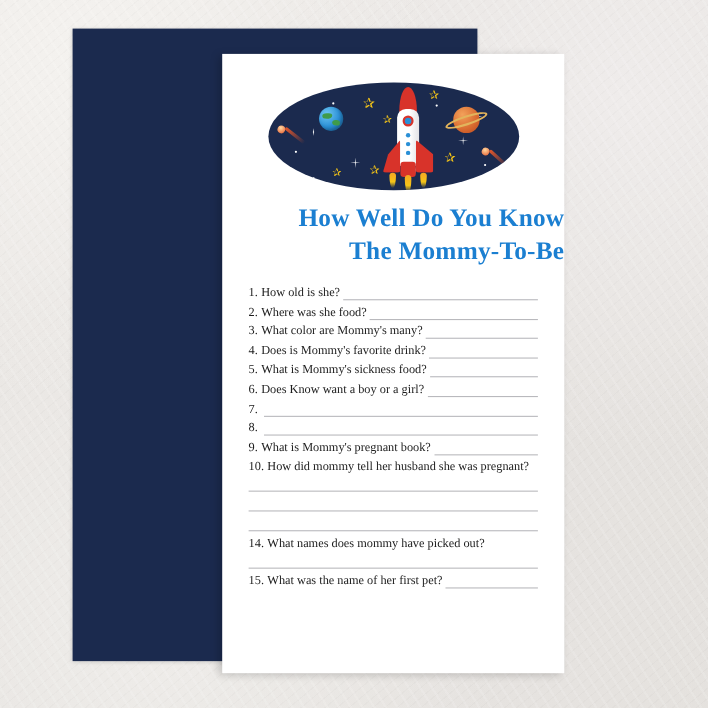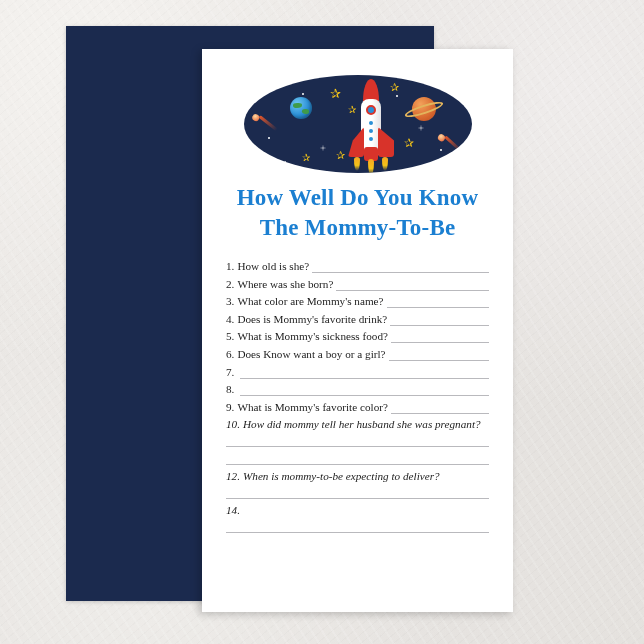--- a/index.html
+++ b/index.html
@@ -133,21 +133,21 @@
     background:#d8332a; border-radius:3px;
   }
   .flame {
     position:absolute; width:6px; height:14px;
     background:linear-gradient(180deg,#f5a623,#f5c518 60%,rgba(245,197,24,0));
     border-radius:50% 50% 50% 50% / 20% 20% 80% 80%;
   }
 
   
   .title {
-    text-align:center;
+    text-align:right;
     color:#1b7fd1;
     font-family:"Liberation Serif", serif;
     font-weight:bold;
     font-size:23px;
     line-height:30px;
     letter-spacing:.2px;
     margin-top:4px;
   }
   .title .l2 { display:block; }
 
@@ -166,21 +166,21 @@
   }
   .q .num { margin-right:3px; }
   .q .txt { }
   .q .rule {
     flex:1 1 auto;
     border-bottom:1px solid #b9b9bd;
     margin-left:3px;
     height:10px;
   }
   
-  .q-long { margin-bottom:3px;font-style:italic; }
+  .q-long { margin-bottom:3px; }
   .rule-full {
     border-bottom:1px solid #b9b9bd;
     height:13px;
     margin-bottom:5px;
   }
 </style>
 </head>
 <body>
 
 <div id="backdrop"></div>
@@ -253,27 +253,27 @@
   <div class="q-list">
 
     <div class="q">
       <span class="num">1.</span>
       <span class="txt">How old is she?</span>
       <span class="rule"></span>
     </div>
 
     <div class="q">
       <span class="num">2.</span>
-      <span class="txt">Where was she born?</span>
+      <span class="txt">Where was she food?</span>
       <span class="rule"></span>
     </div>
 
     <div class="q">
       <span class="num">3.</span>
-      <span class="txt">What color are Mommy's name?</span>
+      <span class="txt">What color are Mommy's many?</span>
       <span class="rule"></span>
     </div>
 
     <div class="q">
       <span class="num">4.</span>
       <span class="txt">Does is Mommy's favorite drink?</span>
       <span class="rule"></span>
     </div>
 
     <div class="q">
@@ -293,39 +293,41 @@
       <span class="rule"></span>
     </div>
 
     <div class="q">
       <span class="num">8.</span>
       <span class="rule"></span>
     </div>
 
     <div class="q">
       <span class="num">9.</span>
-      <span class="txt">What is Mommy's favorite color?</span>
+      <span class="txt">What is Mommy's pregnant book?</span>
       <span class="rule"></span>
     </div>
 
     <div class="q q-long">
       <span class="num">10.</span>
       <span class="txt">How did mommy tell her husband she was pregnant?</span>
     </div>
     <div class="rule-full"></div>
 
     <div class="rule-full"></div>
 
-    <div class="q q-long">
-      <span class="num">12.</span>
-      <span class="txt">When is mommy-to-be expecting to deliver?</span>
-    </div>
     <div class="rule-full"></div>
 
 
     <div class="q q-long">
       <span class="num">14.</span>
+      <span class="txt">What names does mommy have picked out?</span>
     </div>
     <div class="rule-full"></div>
 
+    <div class="q">
+      <span class="num">15.</span>
+      <span class="txt">What was the name of her first pet?</span>
+      <span class="rule"></span>
+    </div>
 
   </div>
 </div>
 
 </body></html>

